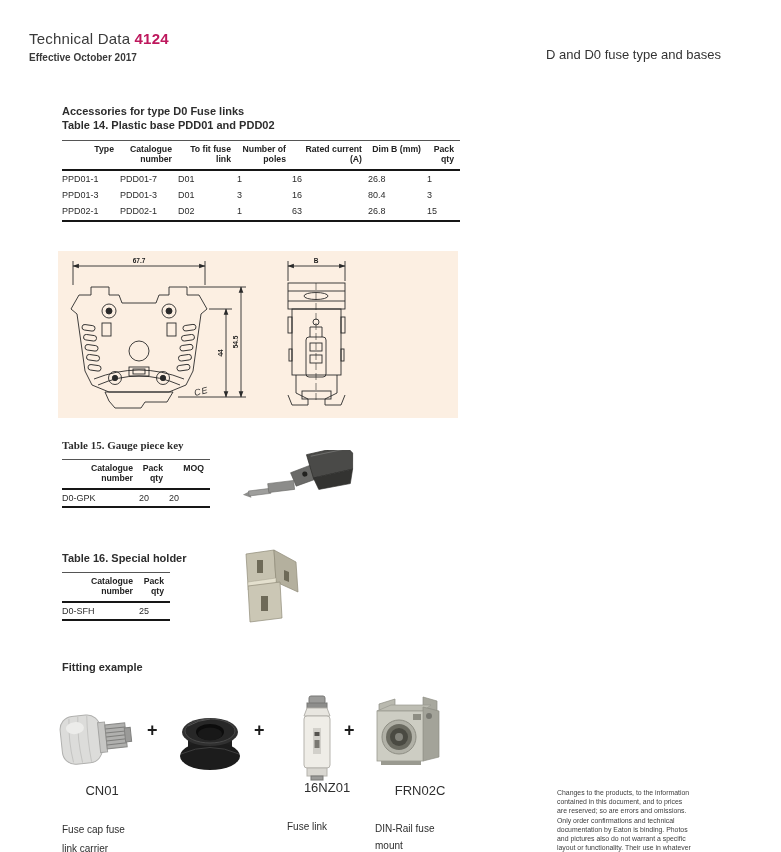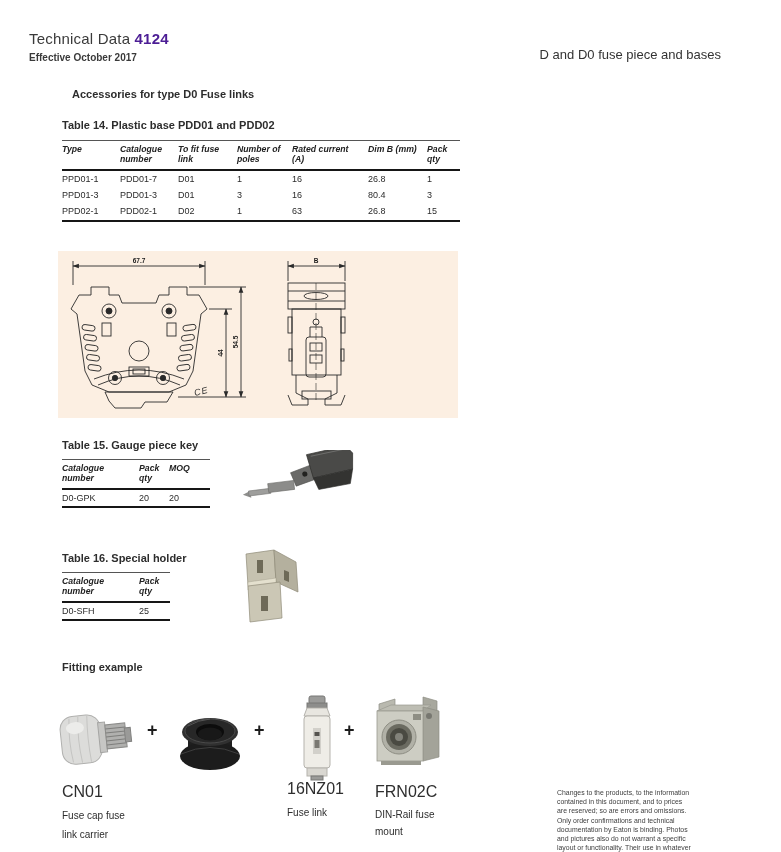--- a/index.html
+++ b/index.html
@@ -1,49 +1,49 @@
 <!DOCTYPE html>
 <html><head>
 <meta charset="utf-8">
 <style>
   html,body{margin:0;padding:0;background:#ffffff;}
   .page{position:relative;width:781px;height:852px;background:#ffffff;overflow:hidden;
         font-family:"Liberation Sans","DejaVu Sans",sans-serif;color:#2b2b2b;}
   .abs{position:absolute;}
   .page-title{left:29px;top:30px;font-size:15px;color:#3a3a3a;letter-spacing:.2px;}
-  .page-title b{font-weight:bold;color:#4c1d95;}
+  .page-title b{font-weight:bold;color:#be185d;}
   .eff{left:29px;top:52px;font-size:10px;font-weight:bold;color:#3a3a3a;}
   .hdr-right{top:47px;right:60px;font-size:13px;color:#333;}
   .h2{font-size:11px;font-weight:bold;color:#2d2d2d;}
   
   table{border-collapse:collapse;table-layout:fixed;}
   .dtable{border-top:1px solid #555;border-bottom:2px solid #161616;}
-  .dtable thead th{text-align:left;vertical-align:top;font-size:8.7px;line-height:1.18;
-                   padding:3px 6px 4px 0;border-bottom:2.5px solid #161616;color:#222;font-style:italic;}
+  .dtable thead th{text-align:right;vertical-align:top;font-size:8.7px;line-height:1.18;
+                   padding:3px 6px 4px 0;border-bottom:2.5px solid #161616;color:#222;}
   .dtable tbody td{font-size:9px;padding:3.2px 4px 3.2px 0;color:#2b2b2b;}
   .peach{background:#fcefe2;}
-  .fit-code{font-size:16px;color:#2e2e2e;margin:0 0 5px 0;}
+  .fit-code{font-size:13px;color:#2e2e2e;margin:0 0 22px 0;text-align:center;}
   .fit-desc{font-size:10px;color:#2e2e2e;line-height:19px;}
   .plus{font-size:18px;font-weight:bold;color:#1c1c1c;}
   .legal{font-size:6.9px;line-height:9.2px;color:#3d3d3d;width:172px;height:64px;overflow:hidden;}
   svg{display:block;}
   .dimtext{font-size:6.5px;font-weight:bold;fill:#1a1a1a;}
 </style>
 </head>
 <body>
 
 <div class="page">
 
   <div class="abs page-title">
     <span>Technical Data </span><b>4124</b>
   </div>
   <div class="abs eff">Effective October 2017</div>
-  <div class="abs hdr-right">D and D0 fuse piece and bases</div>
-
-  <div class="abs h2" style="left:62px;top:88px;margin-left:10px;">Accessories for type D0 Fuse links</div>
+  <div class="abs hdr-right">D and D0 fuse type and bases</div>
+
+  <div class="abs h2" style="left:62px;top:105px;">Accessories for type D0 Fuse links</div>
 
   <div class="abs h2" style="left:62px;top:119px;">Table 14. Plastic base PDD01 and PDD02</div>
   <table class="abs dtable" style="left:62px;top:140px;width:398px;">
     <colgroup>
         <col style="width:58px">
         <col style="width:58px">
         <col style="width:59px">
         <col style="width:55px">
         <col style="width:76px">
         <col style="width:59px">
@@ -167,21 +167,21 @@
         <rect x="244" y="140" width="29" height="8"></rect>
       </g>
       <text class="dimtext" x="81" y="12" text-anchor="middle">67.7</text>
       <text class="dimtext" text-anchor="middle" transform="translate(165,102) rotate(-90)">44</text>
       <text class="dimtext" text-anchor="middle" transform="translate(180,91) rotate(-90)">54.5</text>
       <text class="dimtext" x="258" y="12" text-anchor="middle">B</text>
       <text x="137" y="145" font-size="9" fill="#2a2a2a" transform="rotate(-14 137 145)" style="font-style:italic;letter-spacing:1px;">CE</text>
     </svg>
   </div>
 
-  <div class="abs h2" style="left:62px;top:439px;">Table 15. Gauge piece key</div>
+  <div class="abs h2" style="left:62px;top:439px;font-family:Liberation Serif, serif;">Table 15. Gauge piece key</div>
   <table class="abs dtable" style="left:62px;top:459px;width:148px;">
     <colgroup>
         <col style="width:77px">
         <col style="width:30px">
         <col style="width:41px">
       </colgroup>
     <thead>
       <tr>
         <th>Catalogue number</th>
         <th>Pack qty</th>

